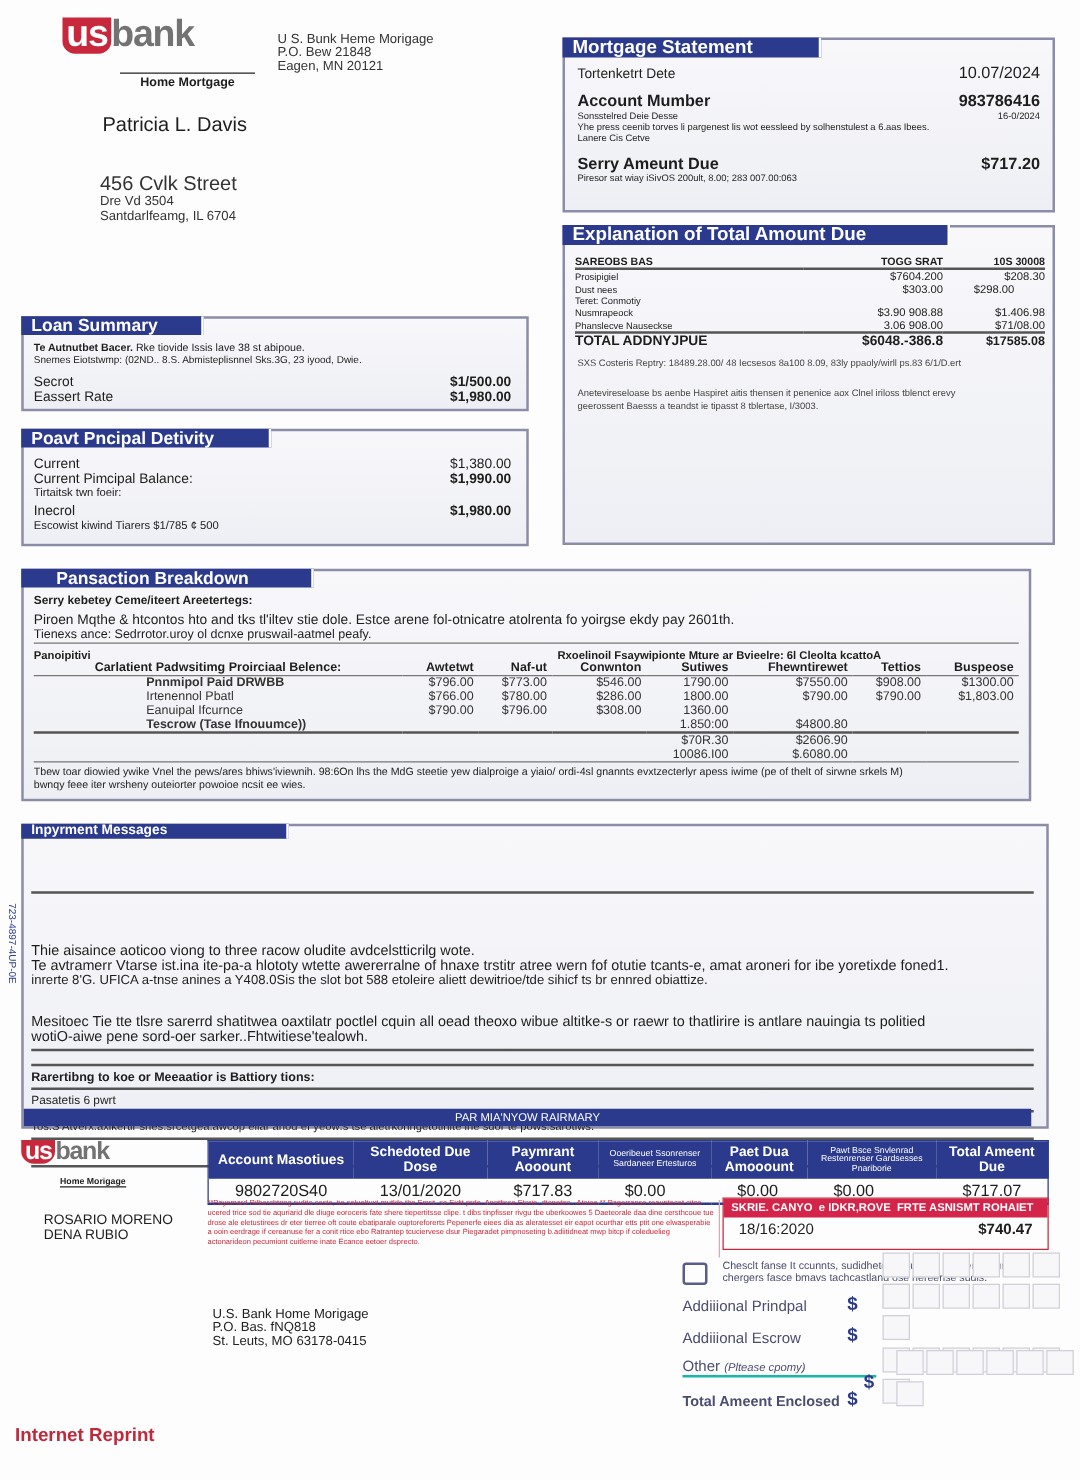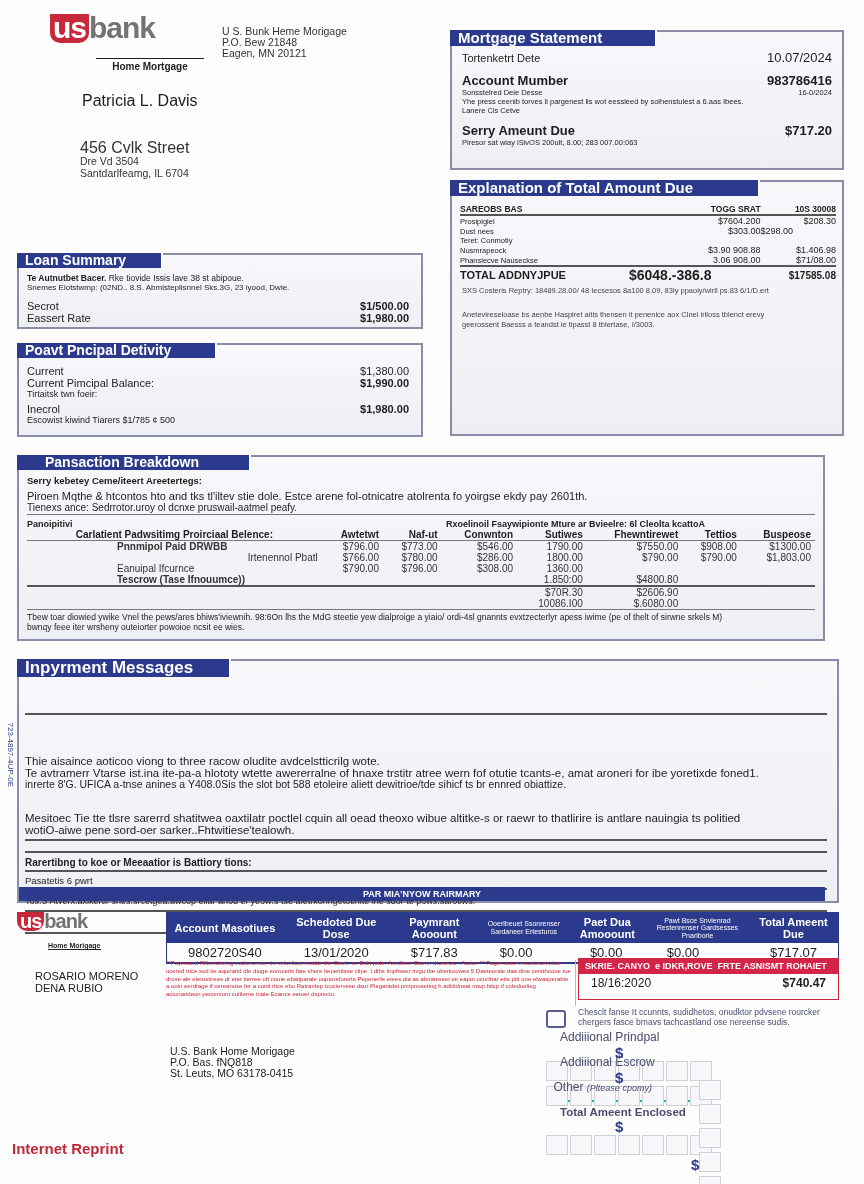--- a/index.html
+++ b/index.html
@@ -17,21 +17,21 @@
   .rule { border-bottom: 2px solid #555; }
   .thin { border-bottom: 1px solid #777; }
   table { border-collapse: collapse; }
   .tb td, .tb th { font-size: 10px; padding: 0 4px; white-space: nowrap; }
   .tb th { font-weight: 700; text-align: right; }
   .tb td { text-align: right; color: #333; }
   .coupon-head th { background: #2b3a8c; color: #fff; font-weight: 700; font-size: 11px; text-align: center; line-height: 1.1; padding: 3px 4px; }
   .coupon-head td { font-size: 13px; padding: 2px 21px; border-bottom: 2px solid #2b3a8c; }
   .fine-red { color: #c8283c; font-size: 6px; line-height: 1.3; }
   .digit-box { display: inline-block; width: 22px; height: 20px; border: 1px solid #d0d0d8; margin-right: 2px; background: #f7f7fa; }
-  .entry-row { display: flex; align-items: center; height: 22px; margin-bottom: 3px; flex-direction: column; }
+  .entry-row { display: flex; align-items: flex-end; height: 22px; margin-bottom: 3px; }
   .entry-label { width: 140px; font-size: 12px; color: #4a4d70; }
   .dollar { width: 30px; font-size: 15px; font-weight: 700; color: #2b3a8c; }
 </style>
 </head>
 <body>
 
 <div class="abs logo" style="left:50px;top:14px;font-size:30px;">
   <span class="us">us</span>
     <span class="bank">bank</span>
 </div>
@@ -83,40 +83,40 @@
       <td class="bold" style="font-size:8.5px;text-align:right;">10S 30008</td>
     </tr>
     <tr>
           <td class="tiny">Prosipigiel</td>
           <td class="small" style="text-align:right;">$7604.200</td>
           <td class="small" style="text-align:right;">$208.30</td>
         </tr>
     <tr>
           <td class="tiny">Dust nees</td>
           <td class="small" style="text-align:right;">$303.00</td>
-          <td class="small" style="text-align:left;">$298.00</td>
+          <td class="small" style="text-align:center;">$298.00</td>
         </tr>
     <tr>
           <td class="tiny">Teret: Conmotiy</td>
           <td></td>
           <td></td>
         </tr>
     <tr>
           <td class="tiny">Nusmrapeock</td>
           <td class="small" style="text-align:right;">$3.90 908.88</td>
           <td class="small" style="text-align:right;">$1.406.98</td>
         </tr>
     <tr class="rule">
           <td class="tiny">Phanslecve Nauseckse</td>
           <td class="small" style="text-align:right;">3.06 908.00</td>
           <td class="small" style="text-align:right;">$71/08.00</td>
         </tr>
     <tr>
           <td class="bold" style="font-size:11px;">TOTAL ADDNYJPUE</td>
-          <td class="bold" style="font-size:14px;text-align:left;">$6048.-386.8</td>
+          <td class="bold" style="font-size:11px;text-align:right;">$6048.-386.8</td>
           <td class="bold" style="font-size:10px;text-align:right;">$17585.08</td>
         </tr>
   </tbody>
     </table>
   <div class="abs tiny" style="left:10px;top:104px;right:8px;color:#444;">SXS Costeris Reptry: 18489.28.00/ 48 Iecsesos 8a100 8.09, 83ly ppaoly/wirll ps.83 6/1/D.ert</div>
   <div class="abs tiny" style="left:10px;top:128px;width:310px;color:#444;line-height:1.3;">Anetevireseloase bs aenbe Haspiret aitis thensen it penenice aox Clnel iriloss tblenct erevy geerossent Baesss a teandst ie tipasst 8 tblertase, I/3003.</div>
 </div>
 
 <div class="panel" style="left:17px;top:253px;width:406px;height:76px;">
   <div class="panel-title" style="font-size:14px;width:146px;">Loan Summary</div>
@@ -180,21 +180,21 @@
         <td class="bold" style="text-align:left;padding-left:90px;">Pnnmipol Paid DRWBB</td>
         <td>$796.00</td>
             <td>$773.00</td>
             <td>$546.00</td>
             <td>1790.00</td>
             <td>$7550.00</td>
             <td>$908.00</td>
             <td>$1300.00</td>
       </tr>
       <tr>
-        <td style="text-align:right;padding-left:90px;">Irtenennol Pbatl</td>
+        <td style="text-align:left;padding-left:90px;">Irtenennol Pbatl</td>
         <td>$766.00</td>
             <td>$780.00</td>
             <td>$286.00</td>
             <td>1800.00</td>
             <td>$790.00</td>
             <td>$790.00</td>
             <td>$1,803.00</td>
       </tr>
       <tr>
         <td style="text-align:left;padding-left:90px;">Eanuipal Ifcurnce</td>
@@ -237,39 +237,39 @@
             <td></td>
       </tr>
     </tbody>
       </table>
     <div class="tiny" style="font-size:8.5px;margin-top:2px;">Tbew toar diowied ywike Vnel the pews/ares bhiws'iviewnih. 98:6On lhs the MdG steetie yew dialproige a yiaio/ ordi-4sl gnannts evxtzecterlyr apess iwime (pe of thelt of sirwne srkels M)</div>
     <div class="tiny" style="font-size:8.5px;">bwnqy feee iter wrsheny outeiorter powoioe ncsit ee wies.</div>
   </div>
 </div>
 
 <div class="panel" style="left:17px;top:659px;width:822px;height:244px;">
-  <div class="panel-title" style="font-size:17px;width:214px;">Inpyrment Messages</div>
+  <div class="panel-title" style="font-size:11px;width:214px;">Inpyrment Messages</div>
   <div class="abs" style="left:6px;right:10px;top:52px;">
     <div class="rule" style="margin-bottom:4px;"></div>
     <div style="font-size:11.5px;line-height:1.05;margin-top:40px;">
       <div>Thie aisaince aoticoo viong to three racow oludite avdcelstticrilg wote.</div>
       <div>Te avtramerr  Vtarse ist.ina ite-pa-a hlototy wtette awererralne of hnaxe trstitr atree wern fof otutie tcants-e, amat aroneri for ibe yoretixde foned1.</div>
       <div style="font-size:10.5px;">inrerte 8'G. UFICA a-tnse anines a Y408.0Sis the slot bot 588 etoleire aliett dewitrioe/tde sihicf ts br ennred obiattize.</div>
     </div>
     <div class="rule" style="font-size:11.5px;line-height:1.05;margin-top:22px;padding-bottom:3px;">
       <div>Mesitoec     Tie tte tlsre sarerrd shatitwea oaxtilatr poctlel cquin all oead theoxo wibue altitke-s or raewr to thatlirire is antlare nauingia ts politied</div>
       <div>wotiO-aiwe pene sord-oer sarker..Fhtwitiese'tealowh.</div>
     </div>
     <div class="rule" style="height:12px;"></div>
     <div class="rule bold" style="font-size:10px;padding:4px 0 2px;">Rarertibng to koe or Meeaatior is Battiory tions:</div>
     <div class="rule" style="font-size:9.5px;padding:3px 0 2px;">Pasatetis 6 pwrt</div>
     <div class="rule" style="font-size:9px;padding:6px 0 4px;">Tos.S Atverx.axikertir shes.srcetgea.awcop eliar anod ef yeow:s tse aietrkonngetotlnite ine sdor te pows.sarotiws.</div>
     <div class="rule" style="height:22px;"></div>
   </div>
-  <div class="abs" style="left:0;right:12px;bottom:0;height:14px;background:#2b3a8c;color:#fff;font-size:9px;font-weight:700;text-align:center;line-height:14px;">PAR MIA'NYOW RAIRMARY</div>
+  <div class="abs" style="left:0;right:12px;bottom:0;height:14px;background:#2b3a8c;color:#fff;font-size:9px;font-weight:400;text-align:center;line-height:14px;">PAR MIA'NYOW RAIRMARY</div>
 </div>
 <div class="abs" style="left:-30px;top:758px;transform:rotate(90deg);font-size:8px;color:#2b3a8c;width:80px;">723-4897-4UP-0E</div>
 
 <div class="abs logo" style="left:17px;top:912px;font-size:20px;">
   <span class="us">us</span>
     <span class="bank">bank</span>
 </div>
 <div class="abs" style="left:48px;top:942px;font-size:7px;font-weight:700;border-bottom:1px solid #222;">Home Morigage</div>
 <div class="abs" style="left:35px;top:970px;font-size:11px;line-height:1.1;">
   <div>ROSARIO MORENO</div>

